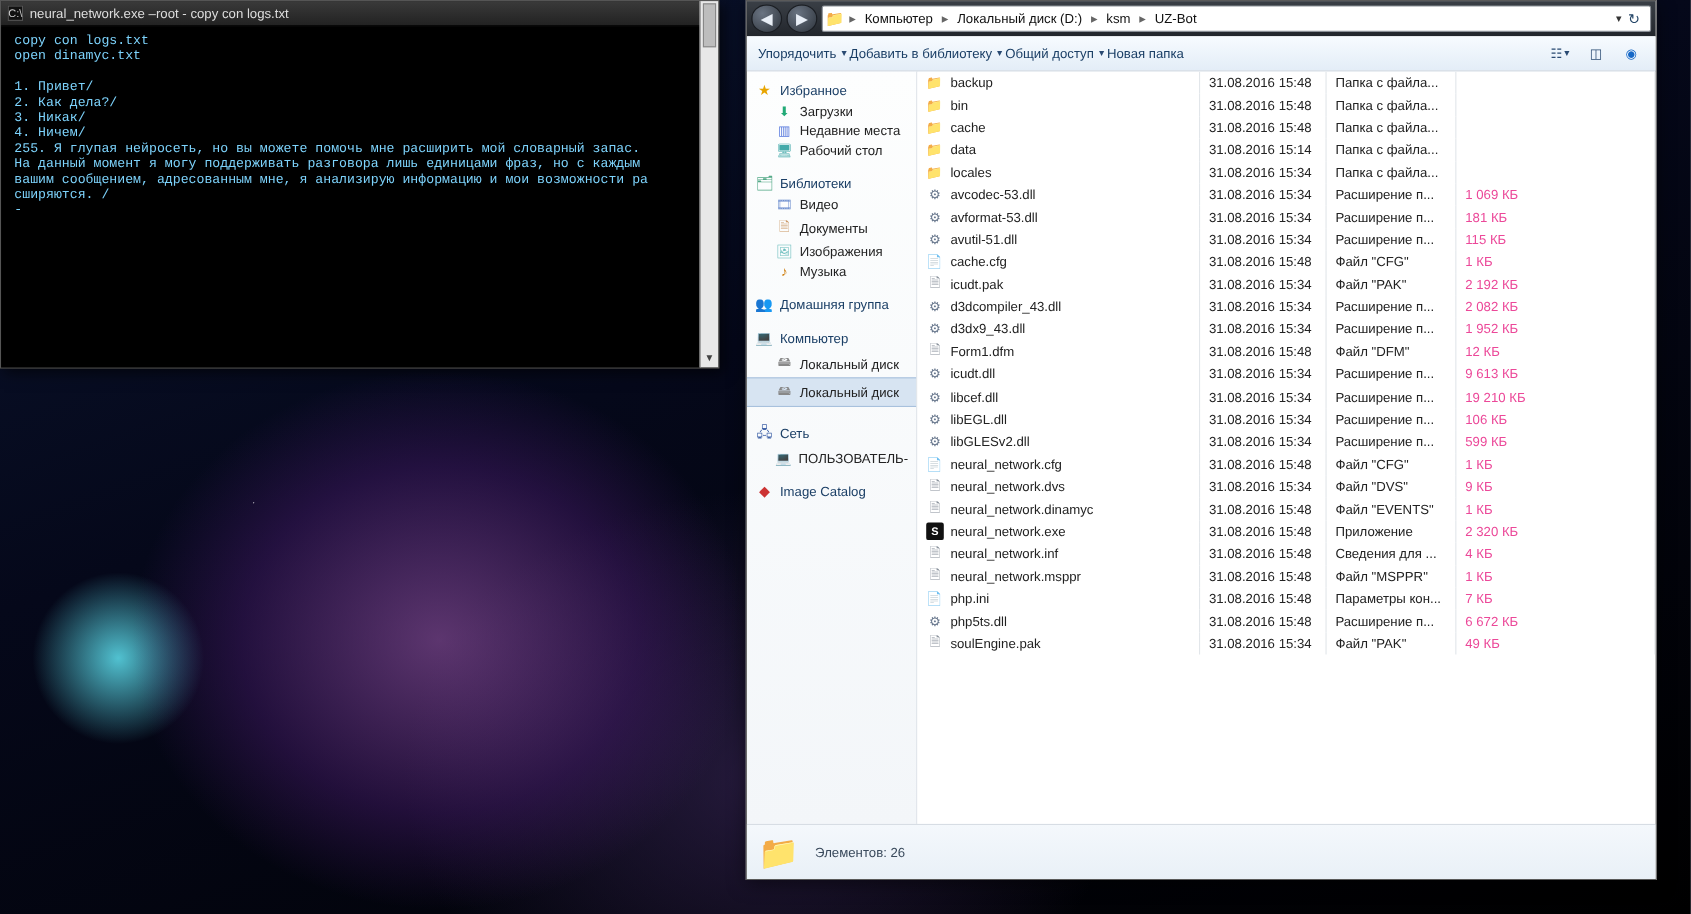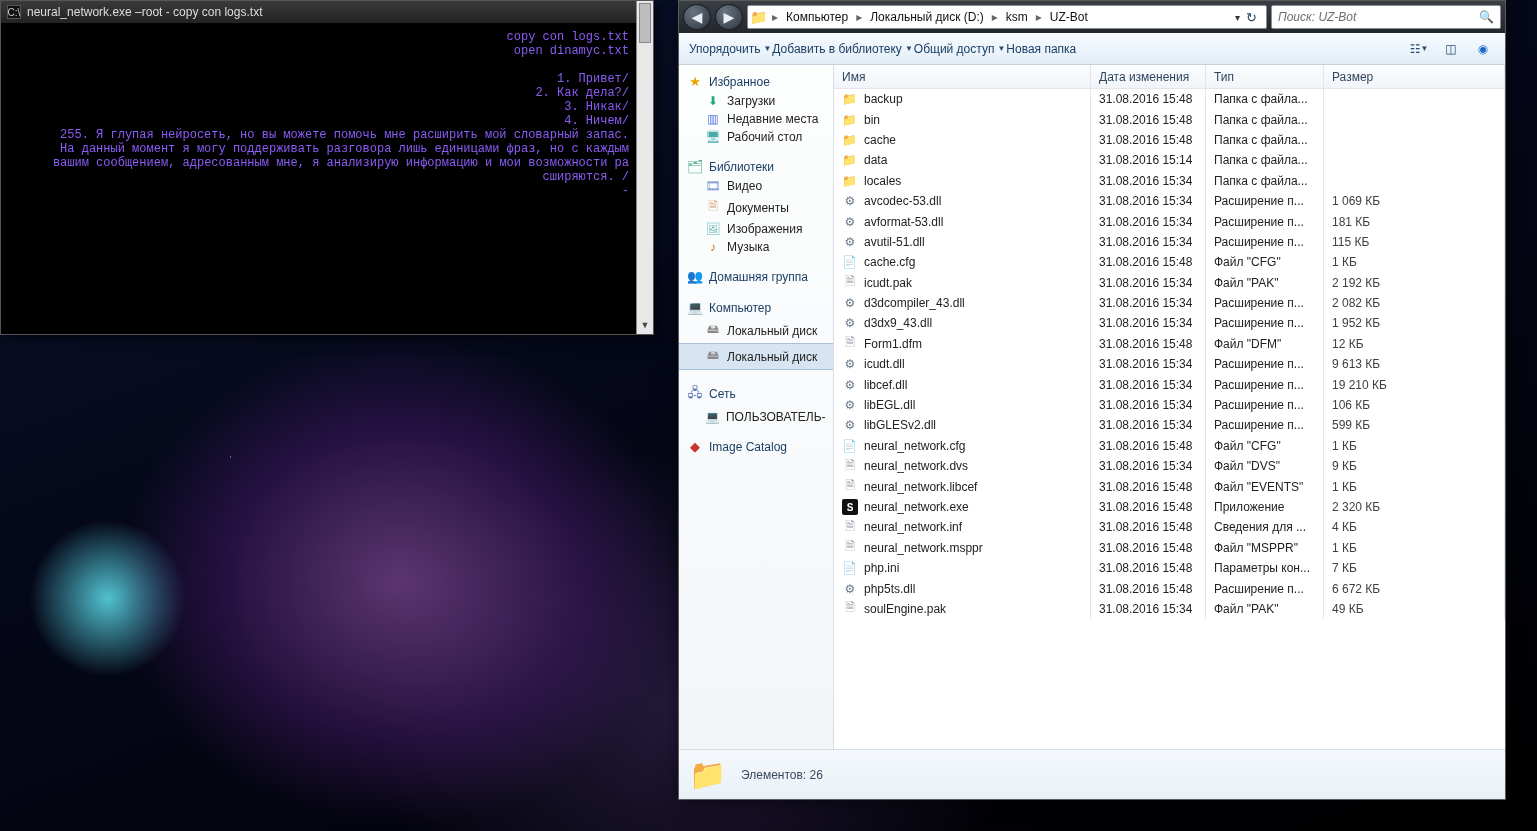--- a/index.html
+++ b/index.html
@@ -37,23 +37,23 @@
 }
 .terminal-title {
   height: 23px; background: linear-gradient(#3a3a3a,#222);
   color: #ddd; font-size: 12px; padding: 3px 6px;
   display: flex; align-items: center; gap: 6px;
   border-bottom: 1px solid #000;
 }
 .terminal-title .tico { width:14px;height:14px;display:inline-flex;align-items:center;justify-content:center;font-size:10px;color:#ccc;background:#111;border:1px solid #555; }
 .terminal-body {
   position: relative; height: calc(100% - 23px); background: #000;
-  color: #8b5cf6; font-family: "Consolas","Courier New",monospace;
-  font-size: 12px; line-height: 14px; padding: 6px 24px;
-  white-space: pre-wrap; word-break: break-word; text-align: right;
+  color: #7dd3fc; font-family: "Consolas","Courier New",monospace;
+  font-size: 12px; line-height: 14px; padding: 6px 12px;
+  white-space: pre-wrap; word-break: break-word;
 }
 .terminal-scroll {
   position: absolute; right:0; top:0; bottom:0; width:17px;
   background:#e8e8e8; border-left:1px solid #888;
 }
 .terminal-scroll .thumb{ position:absolute; left:2px; right:2px; top:2px; height:40px; background:#bdbdbd; border:1px solid #888; }
 .terminal-scroll .arr{ position:absolute; left:0;right:0;height:17px;text-align:center;font-size:9px;color:#444;line-height:17px; }
 .terminal-scroll .arr.up{top:0} .terminal-scroll .arr.dn{bottom:0}
 
 
@@ -111,21 +111,21 @@
 .filepane{ flex:1; display:flex; flex-direction:column; background:#fff; }
 .fp-head{
   height:24px; display:flex; align-items:center; border-bottom:1px solid #e2e6ea;
   font-size:12px; color:#30455e; background:linear-gradient(#fbfdff,#f1f5f9);
 }
 .fp-col{ padding:0 8px; border-right:1px solid #e2e6ea; height:100%; display:flex; align-items:center; cursor:pointer;}
 .c-name{ width:257px; } .c-date{ width:115px; } .c-type{ width:118px; } .c-size{ flex:1; text-align:right; padding-right:18px;}
 .fp-rows{ flex:1; overflow:auto; }
 .fp-row{ display:flex; align-items:center; height:20.4px; font-size:12px; color:#222; cursor:pointer; }
 .fp-row .c-name{ display:flex; align-items:center; gap:6px; padding-left:8px; }
-.fp-row .c-size{ color:#404040; }
+.fp-row .c-size{ color:#ec4899; }
 .fico{ width:16px;height:16px;display:inline-flex;align-items:center;justify-content:center;font-size:12px;}
 .fico.folder{ color:#e3b23c; }
 .fico.dll{ color:#6b7a8f; }
 .fico.cfg{ color:#6b7a8f; }
 .fico.exe{ background:#111;color:#fff;font-size:10px;font-weight:bold;border-radius:2px;}
 .fico.file{ color:#8a929c; }
 
 .statusbar{
   height:50px; border-top:1px solid #d7dde4; background:linear-gradient(#f4f8fc,#e9f0f7);
   display:flex; align-items:center; gap:14px; padding:0 10px; color:#3a4a5c; font-size:12px;
@@ -170,24 +170,20 @@
       <span class="bc-sep">▸</span>
       <span class="bc-seg">Компьютер</span>
       <span class="bc-sep">▸</span>
       <span class="bc-seg">Локальный диск (D:)</span>
       <span class="bc-sep">▸</span>
       <span class="bc-seg">ksm</span>
       <span class="bc-sep">▸</span>
       <span class="bc-seg">UZ-Bot</span>
       <span class="bc-ref"><span>▾</span>↻</span>
     </div>
-    <div class="searchbox">
-      <span>Поиск: UZ-Bot</span>
-      <span class="mag">🔍</span>
-    </div>
   </div>
 
   <div class="ex-toolbar">
     <div class="tb-item">
         <span>Упорядочить</span>
         <span class="dd">▼</span>
       </div>
     <div class="tb-item">
         <span>Добавить в библиотеку</span>
         <span class="dd">▼</span>
@@ -280,26 +276,20 @@
       </div>
       <div class="sb-group">
         <div class="sb-head">
             <span class="gico" style="color:#c33">◆</span>
             <span>Image Catalog</span>
           </div>
       </div>
     </div>
 
     <div class="filepane">
-      <div class="fp-head">
-        <div class="fp-col c-name">Имя</div>
-        <div class="fp-col c-date">Дата изменения</div>
-        <div class="fp-col c-type">Тип</div>
-        <div class="fp-col c-size">Размер</div>
-      </div>
       <div class="fp-rows" id="fp-rows">
           <div class="fp-row">
             <div class="fp-col c-name">
               <span class="fico folder">📁</span>
               <span>backup</span>
             </div>
             <div class="fp-col c-date">31.08.2016 15:48</div>
             <div class="fp-col c-type">Папка с файла...</div>
             <div class="fp-col c-size"></div>
           </div>
@@ -461,21 +451,21 @@
               <span class="fico file">🗎</span>
               <span>neural_network.dvs</span>
             </div>
             <div class="fp-col c-date">31.08.2016 15:34</div>
             <div class="fp-col c-type">Файл "DVS"</div>
             <div class="fp-col c-size">9 КБ</div>
           </div>
           <div class="fp-row">
             <div class="fp-col c-name">
               <span class="fico file">🗎</span>
-              <span>neural_network.libcef</span>
+              <span>neural_network.dinamyc</span>
             </div>
             <div class="fp-col c-date">31.08.2016 15:48</div>
             <div class="fp-col c-type">Файл "EVENTS"</div>
             <div class="fp-col c-size">1 КБ</div>
           </div>
           <div class="fp-row">
             <div class="fp-col c-name">
               <span class="fico exe">S</span>
               <span>neural_network.exe</span>
             </div>

